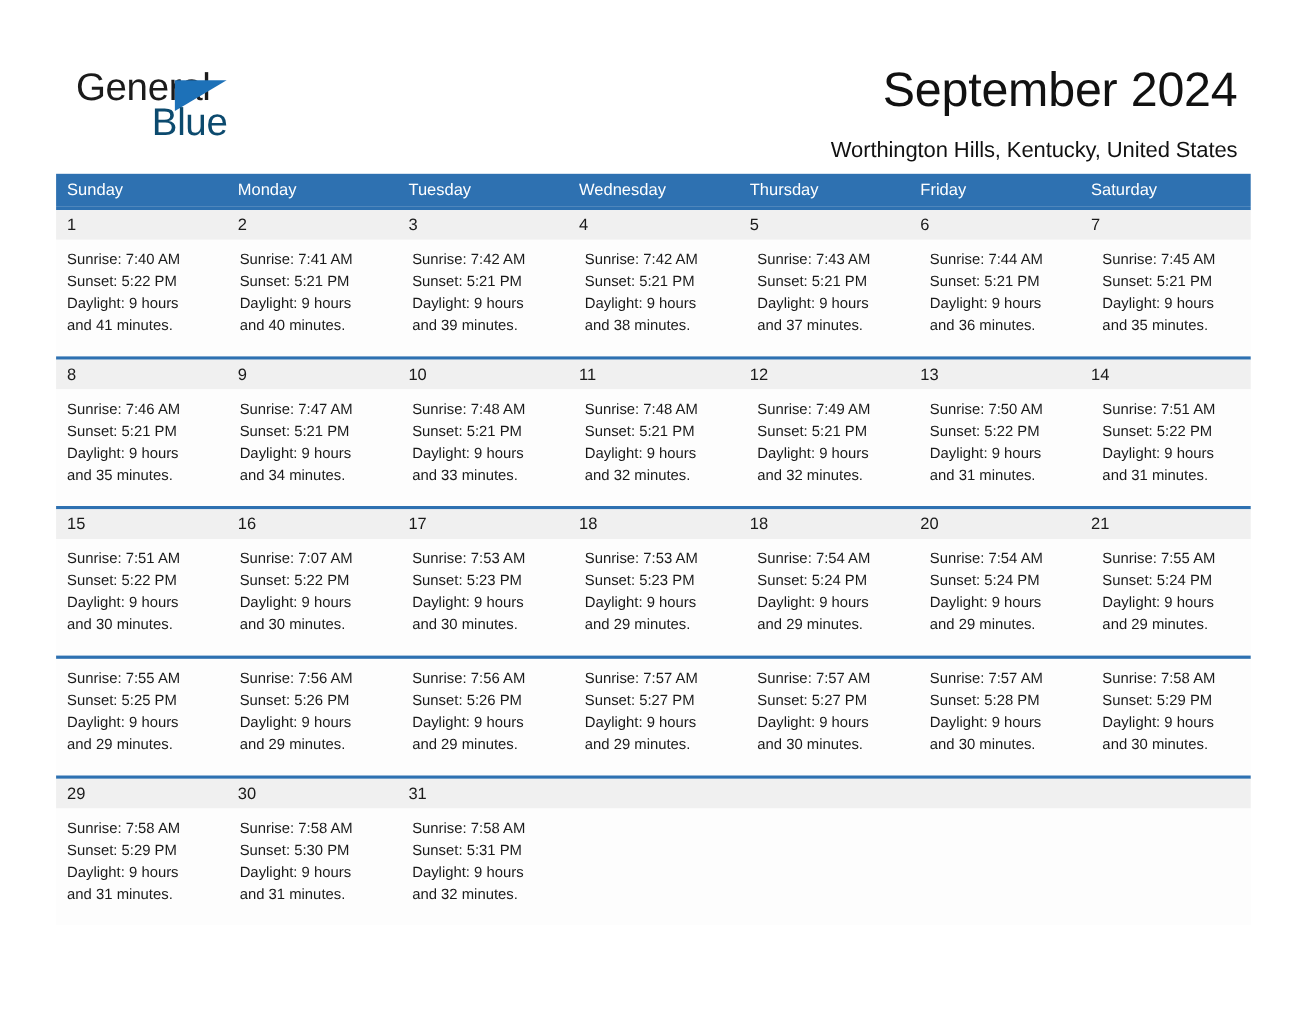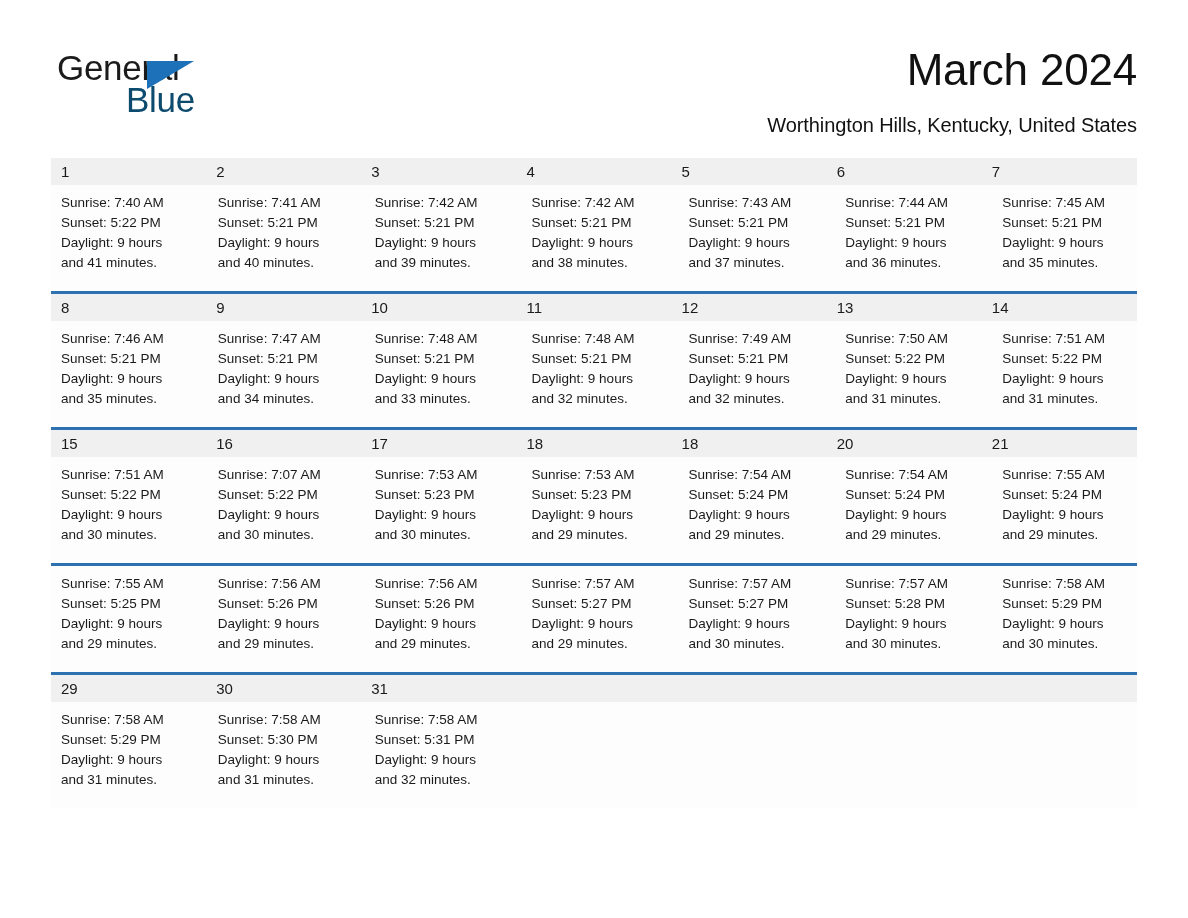--- a/index.html
+++ b/index.html
@@ -14,21 +14,21 @@
     height: 918px;
     font-family: "Liberation Sans", sans-serif;
     color: #1a1a1a;
     overflow: hidden;
   }
 
   .page {
     position: relative;
     width: 1188px;
     height: 918px;
-    padding: 0;
+    padding: 12px;
   }
 
   
   .header {
     position: relative;
     height: 110px;
     padding: 0 51px;
   }
 
   .brand {
@@ -163,28 +163,37 @@
 
   <div class="header">
 
     <div class="brand">
       <span class="brand-general">General</span>
       <span class="brand-triangle"></span>
       <span class="brand-blue">Blue</span>
     </div>
 
     <div class="title-block">
-      <h1 class="cal-title">March 2024</h1>
+      <h1 class="cal-title">September 2024</h1>
       <h2 class="cal-subtitle">Worthington Hills, Kentucky, United States</h2>
     </div>
 
   </div>
 
   <div class="calendar">
 
+    <div class="weekday-row">
+      <div class="weekday">Sunday</div>
+      <div class="weekday">Monday</div>
+      <div class="weekday">Tuesday</div>
+      <div class="weekday">Wednesday</div>
+      <div class="weekday">Thursday</div>
+      <div class="weekday">Friday</div>
+      <div class="weekday">Saturday</div>
+    </div>
 
     <div class="week">
       <div class="week-dates">
         <div class="daynum">1</div>
         <div class="daynum">2</div>
         <div class="daynum">3</div>
         <div class="daynum">4</div>
         <div class="daynum">5</div>
         <div class="daynum">6</div>
         <div class="daynum">7</div>

